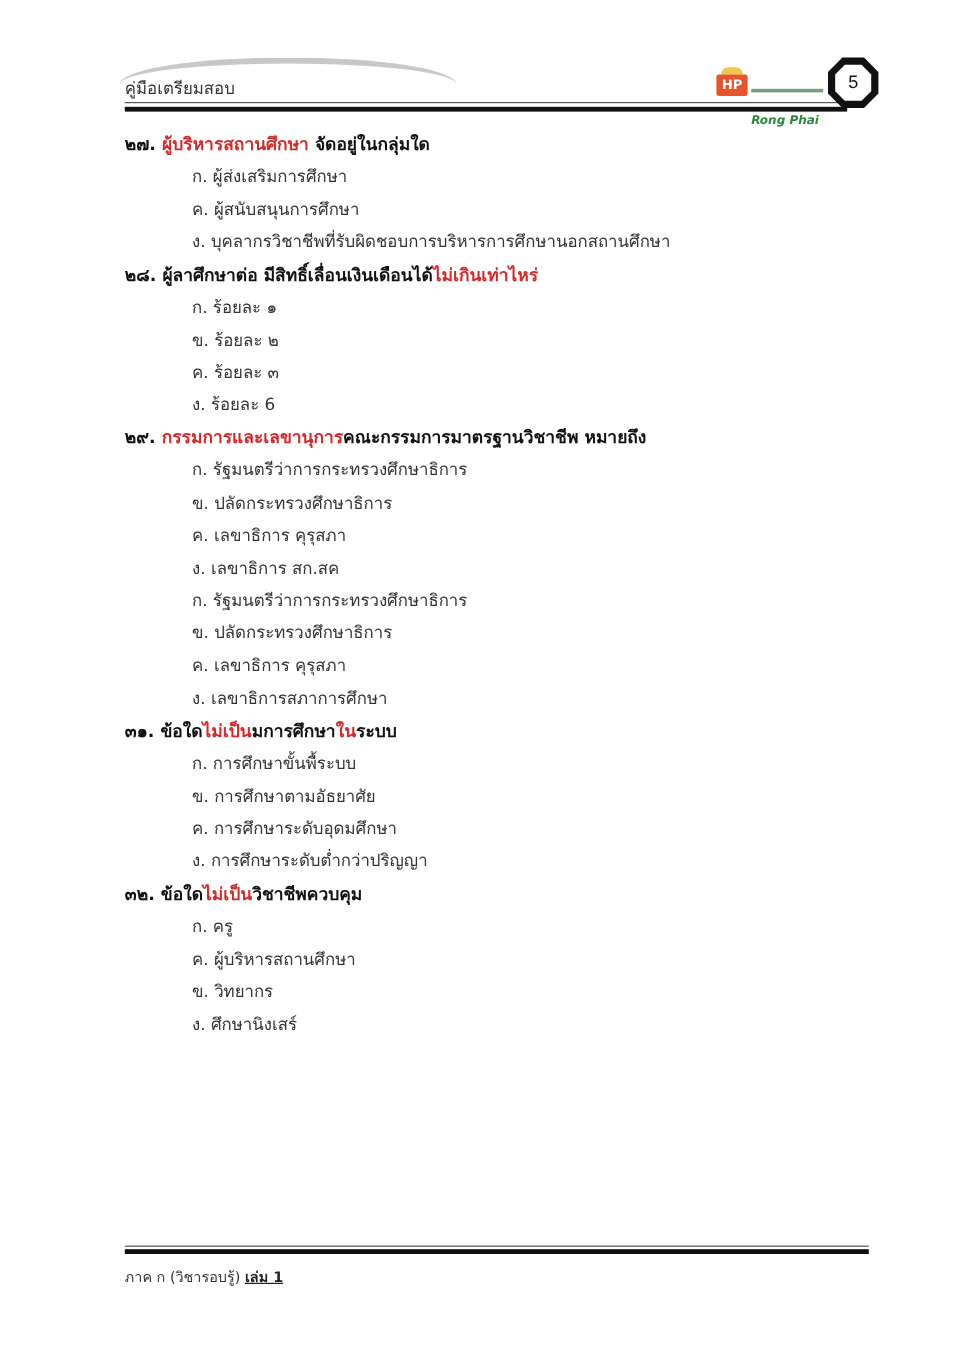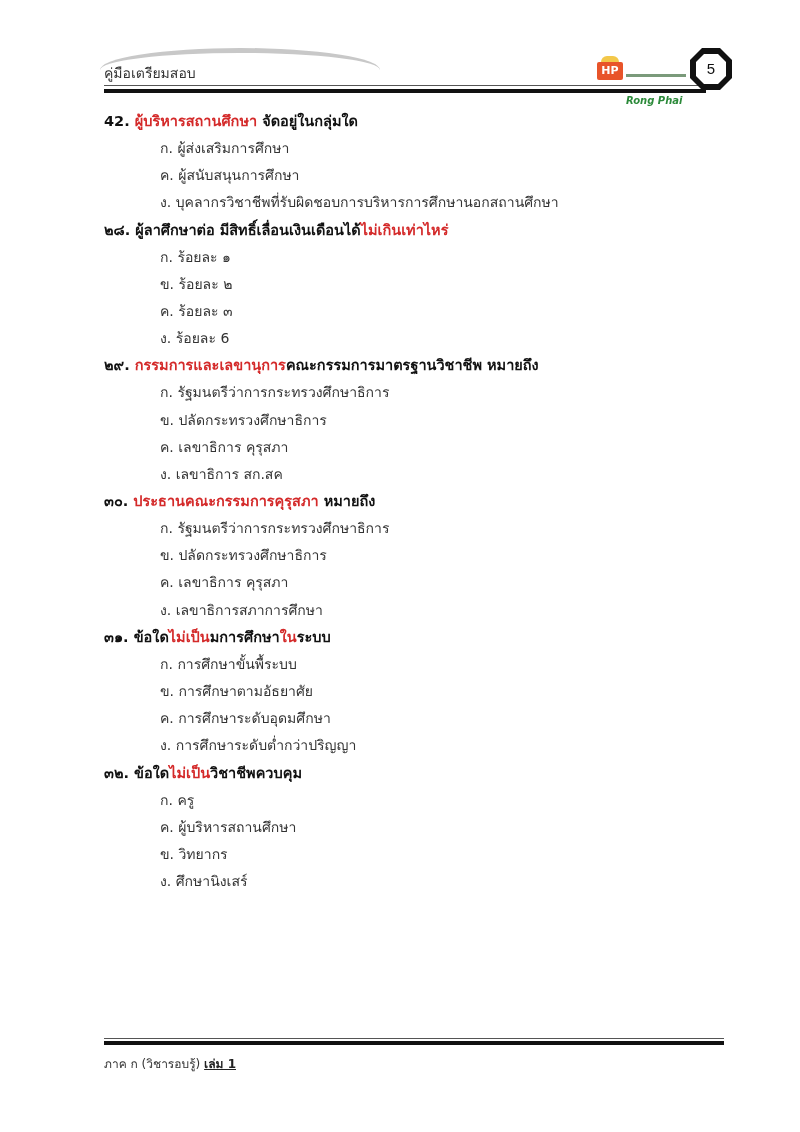--- a/index.html
+++ b/index.html
@@ -52,41 +52,40 @@
     <svg width="44" height="44" viewBox="0 0 44 44">
       <polygon points="13,1 31,1 43,13 43,31 31,43 13,43 1,31 1,13" fill="#111"></polygon>
       <polygon points="15,7 29,7 37,15 37,29 29,37 15,37 7,29 7,15" fill="#fff"></polygon>
     </svg>
     <div class="page-num">5</div>
   </div>
 </div>
 
 <div class="content" id="qlist">
     <div class="question">
-      <div class="q-stem"><span>42.</span> <span class="red">ผู้บริหารสถานศึกษา</span><span> จัดอยู่ในกลุ่มใด</span></div>
+      <div class="q-stem"><span>๒๗.</span> <span class="red">ผู้บริหารสถานศึกษา</span><span> จัดอยู่ในกลุ่มใด</span></div>
       <div class="choice">ก. ผู้ส่งเสริมการศึกษา</div>
       <div class="choice">ค. ผู้สนับสนุนการศึกษา</div>
       <div class="choice">ง. บุคลากรวิชาชีพที่รับผิดชอบการบริหารการศึกษานอกสถานศึกษา</div>
     </div>
     <div class="question">
       <div class="q-stem"><span>๒๘.</span> <span>ผู้ลาศึกษาต่อ มีสิทธิ์เลื่อนเงินเดือนได้</span><span class="red">ไม่เกินเท่าไหร่</span></div>
       <div class="choice">ก. ร้อยละ ๑</div>
       <div class="choice">ข. ร้อยละ ๒</div>
       <div class="choice">ค. ร้อยละ ๓</div>
       <div class="choice">ง. ร้อยละ 6</div>
     </div>
     <div class="question">
       <div class="q-stem"><span>๒๙.</span> <span class="red">กรรมการและเลขานุการ</span><span>คณะกรรมการมาตรฐานวิชาชีพ หมายถึง</span></div>
       <div class="choice">ก. รัฐมนตรีว่าการกระทรวงศึกษาธิการ</div>
       <div class="choice">ข. ปลัดกระทรวงศึกษาธิการ</div>
       <div class="choice">ค. เลขาธิการ คุรุสภา</div>
       <div class="choice">ง. เลขาธิการ สก.สค</div>
     </div>
     <div class="question">
-      <div class="q-stem"><span>๓๐.</span> <span class="red">ประธานคณะกรรมการคุรุสภา</span><span> หมายถึง</span></div>
       <div class="choice">ก. รัฐมนตรีว่าการกระทรวงศึกษาธิการ</div>
       <div class="choice">ข. ปลัดกระทรวงศึกษาธิการ</div>
       <div class="choice">ค. เลขาธิการ คุรุสภา</div>
       <div class="choice">ง. เลขาธิการสภาการศึกษา</div>
     </div>
     <div class="question">
       <div class="q-stem"><span>๓๑.</span> <span>ข้อใด</span><span class="red">ไม่เป็น</span><span>มการศึกษา</span><span class="red">ใน</span><span>ระบบ</span></div>
       <div class="choice">ก. การศึกษาขั้นพื้ระบบ</div>
       <div class="choice">ข. การศึกษาตามอัธยาศัย</div>
       <div class="choice">ค. การศึกษาระดับอุดมศึกษา</div>

